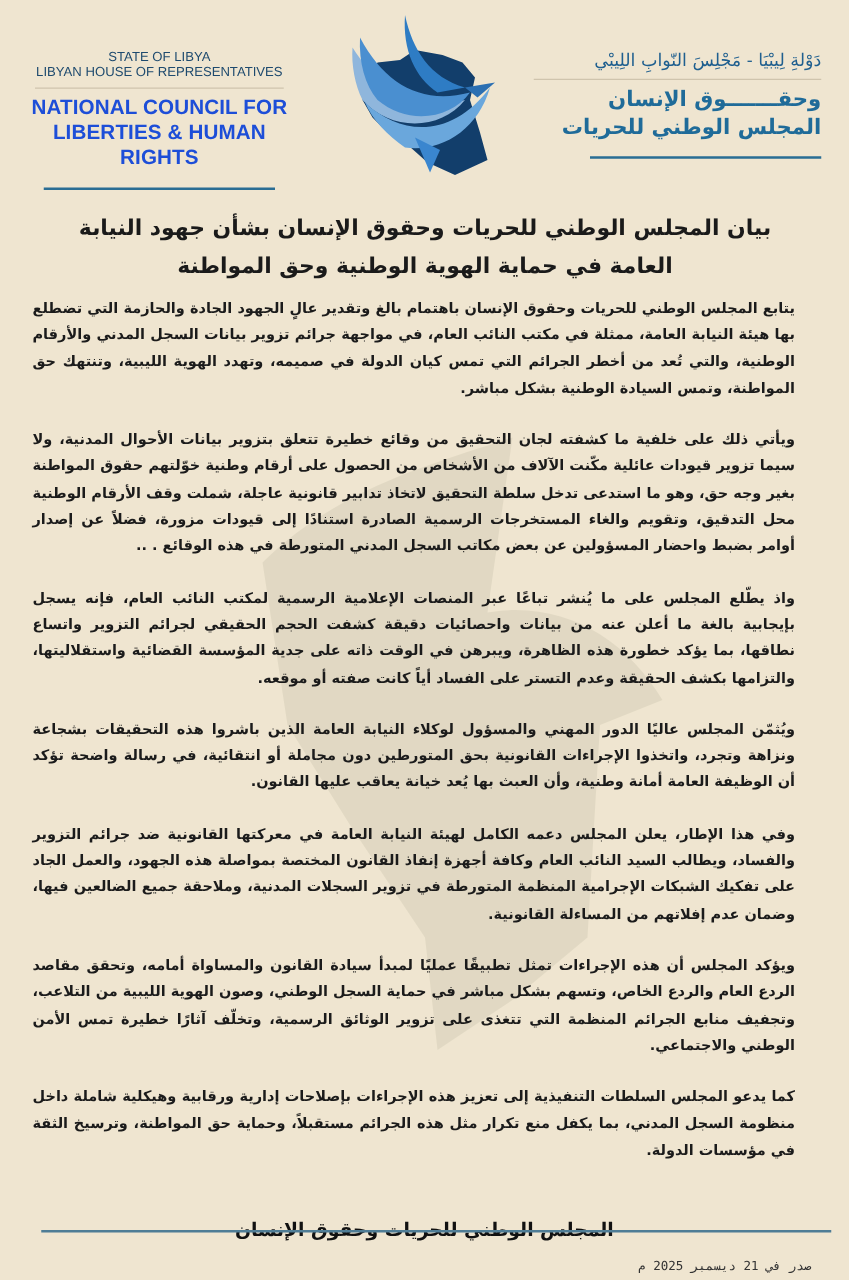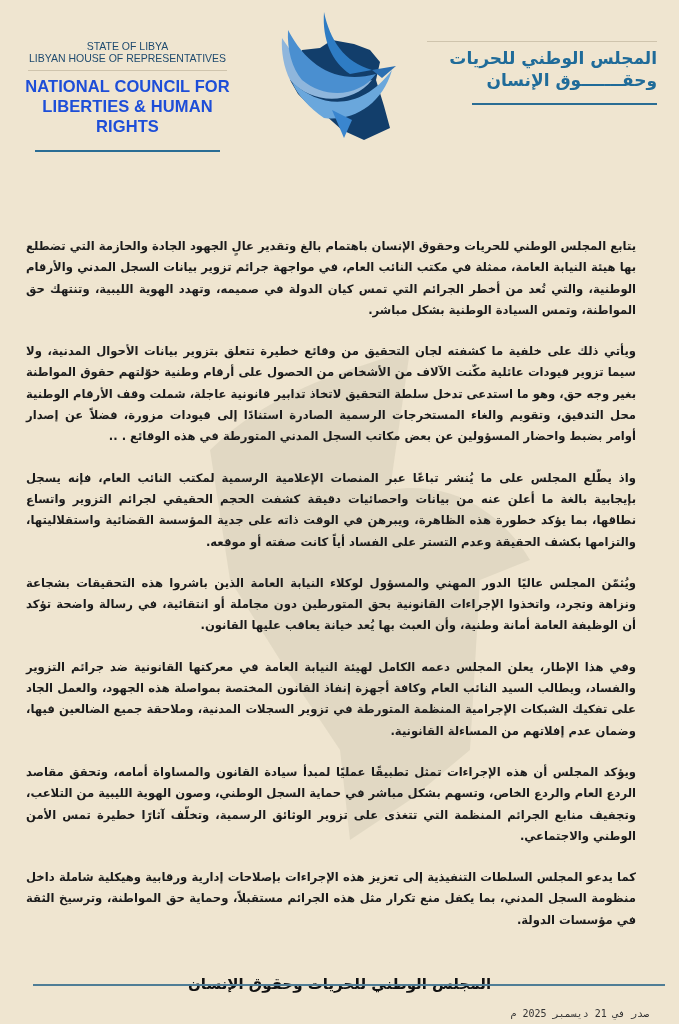--- a/index.html
+++ b/index.html
@@ -97,27 +97,32 @@
       <path d="M22 55 L30 40 L48 38 L60 30 L82 34 L98 40 L108 52 L104 70 L112 96 L118 118 L92 130 L70 120 L52 104 L38 96 L26 84 L18 70 Z" fill="#123e6b"></path>
       <path d="M10 28 C30 60 60 80 100 70 C80 95 40 95 18 70 C12 58 9 42 10 28 Z" fill="#8fb6dc"></path>
       <path d="M16 20 C36 58 66 74 104 64 C88 86 54 90 30 70 C20 58 15 40 16 20 Z" fill="#4a8fd0"></path>
       <path d="M52 2 C58 30 72 52 100 60 L78 64 C60 52 50 30 52 2 Z" fill="#2e7cc4"></path>
       <path d="M20 72 C50 100 90 100 120 60 C110 95 80 112 52 108 C38 98 26 86 20 72 Z" fill="#6aa7dc"></path>
       <path d="M100 60 L124 56 L110 68 Z" fill="#2b6fb2"></path>
       <path d="M60 100 L72 128 L80 110 Z" fill="#3a86cf"></path>
     </svg>
 
     <div class="ar-block">
+      <div class="ar-state">دَوْلةِ لِيبْيَا - مَجْلِسَ النّوابِ اللِيبْي</div>
       <div class="ar-sep"></div>
+      <div class="ar-big">وحقـــــــوق الإنسان</div>
       <div class="ar-big">المجلس الوطني للحريات</div>
-      <div class="ar-big">وحقـــــــوق الإنسان</div>
       <div class="ar-rule"></div>
     </div>
   </div>
 
+  <div class="title">
+    <div>بيان المجلس الوطني للحريات وحقوق الإنسان بشأن جهود النيابة</div>
+    <div>العامة في حماية الهوية الوطنية وحق المواطنة</div>
+  </div>
 
   <div class="content">
     <p>يتابع المجلس الوطني للحريات وحقوق الإنسان باهتمام بالغ وتقدير عالٍ الجهود الجادة والحازمة التي تضطلع بها هيئة النيابة العامة، ممثلة في مكتب النائب العام، في مواجهة جرائم تزوير بيانات السجل المدني والأرقام الوطنية، والتي تُعد من أخطر الجرائم التي تمس كيان الدولة في صميمه، وتهدد الهوية الليبية، وتنتهك حق المواطنة، وتمس السيادة الوطنية بشكل مباشر.</p>
     <p>ويأتي ذلك على خلفية ما كشفته لجان التحقيق من وقائع خطيرة تتعلق بتزوير بيانات الأحوال المدنية، ولا سيما تزوير قيودات عائلية مكّنت الآلاف من الأشخاص من الحصول على أرقام وطنية خوّلتهم حقوق المواطنة بغير وجه حق، وهو ما استدعى تدخل سلطة التحقيق لاتخاذ تدابير قانونية عاجلة، شملت وقف الأرقام الوطنية محل التدقيق، وتقويم والغاء المستخرجات الرسمية الصادرة استنادًا إلى قيودات مزورة، فضلاً عن إصدار أوامر بضبط واحضار المسؤولين عن بعض مكاتب السجل المدني المتورطة في هذه الوقائع . ..</p>
     <p>واذ يطّلع المجلس على ما يُنشر تباعًا عبر المنصات الإعلامية الرسمية لمكتب النائب العام، فإنه يسجل بإيجابية بالغة ما أعلن عنه من بيانات واحصائيات دقيقة كشفت الحجم الحقيقي لجرائم التزوير واتساع نطاقها، بما يؤكد خطورة هذه الظاهرة، ويبرهن في الوقت ذاته على جدية المؤسسة القضائية واستقلاليتها، والتزامها بكشف الحقيقة وعدم التستر على الفساد أياً كانت صفته أو موقعه.</p>
     <p>ويُثمّن المجلس عاليًا الدور المهني والمسؤول لوكلاء النيابة العامة الذين باشروا هذه التحقيقات بشجاعة ونزاهة وتجرد، واتخذوا الإجراءات القانونية بحق المتورطين دون مجاملة أو انتقائية، في رسالة واضحة تؤكد أن الوظيفة العامة أمانة وطنية، وأن العبث بها يُعد خيانة يعاقب عليها القانون.</p>
     <p>وفي هذا الإطار، يعلن المجلس دعمه الكامل لهيئة النيابة العامة في معركتها القانونية ضد جرائم التزوير والفساد، ويطالب السيد النائب العام وكافة أجهزة إنفاذ القانون المختصة بمواصلة هذه الجهود، والعمل الجاد على تفكيك الشبكات الإجرامية المنظمة المتورطة في تزوير السجلات المدنية، وملاحقة جميع الضالعين فيها، وضمان عدم إفلاتهم من المساءلة القانونية.</p>
     <p>ويؤكد المجلس أن هذه الإجراءات تمثل تطبيقًا عمليًا لمبدأ سيادة القانون والمساواة أمامه، وتحقق مقاصد الردع العام والردع الخاص، وتسهم بشكل مباشر في حماية السجل الوطني، وصون الهوية الليبية من التلاعب، وتجفيف منابع الجرائم المنظمة التي تتغذى على تزوير الوثائق الرسمية، وتخلّف آثارًا خطيرة تمس الأمن الوطني والاجتماعي.</p>
     <p>كما يدعو المجلس السلطات التنفيذية إلى تعزيز هذه الإجراءات بإصلاحات إدارية ورقابية وهيكلية شاملة داخل منظومة السجل المدني، بما يكفل منع تكرار مثل هذه الجرائم مستقبلاً، وحماية حق المواطنة، وترسيخ الثقة في مؤسسات الدولة.</p>
   </div>

